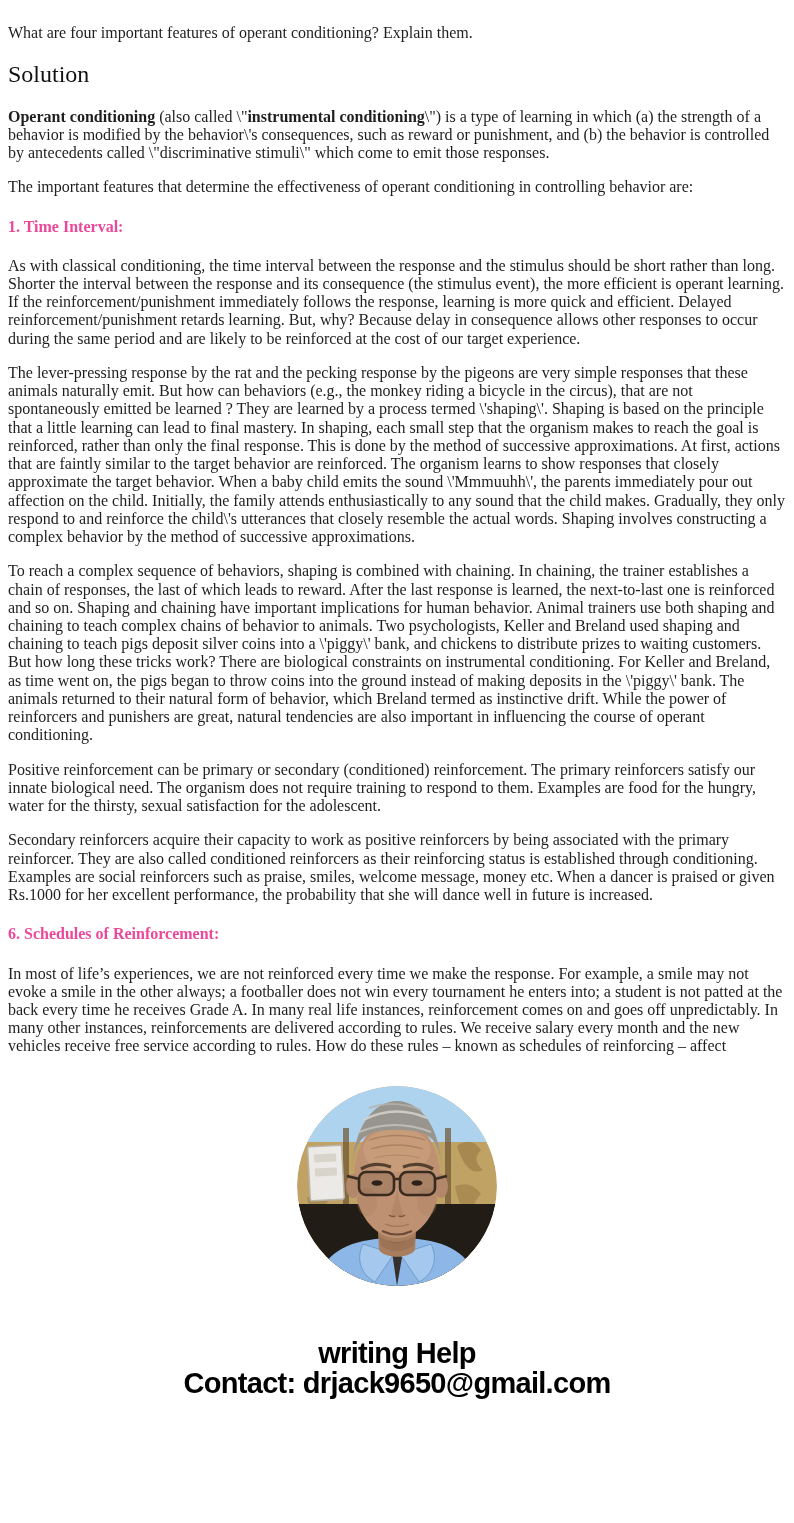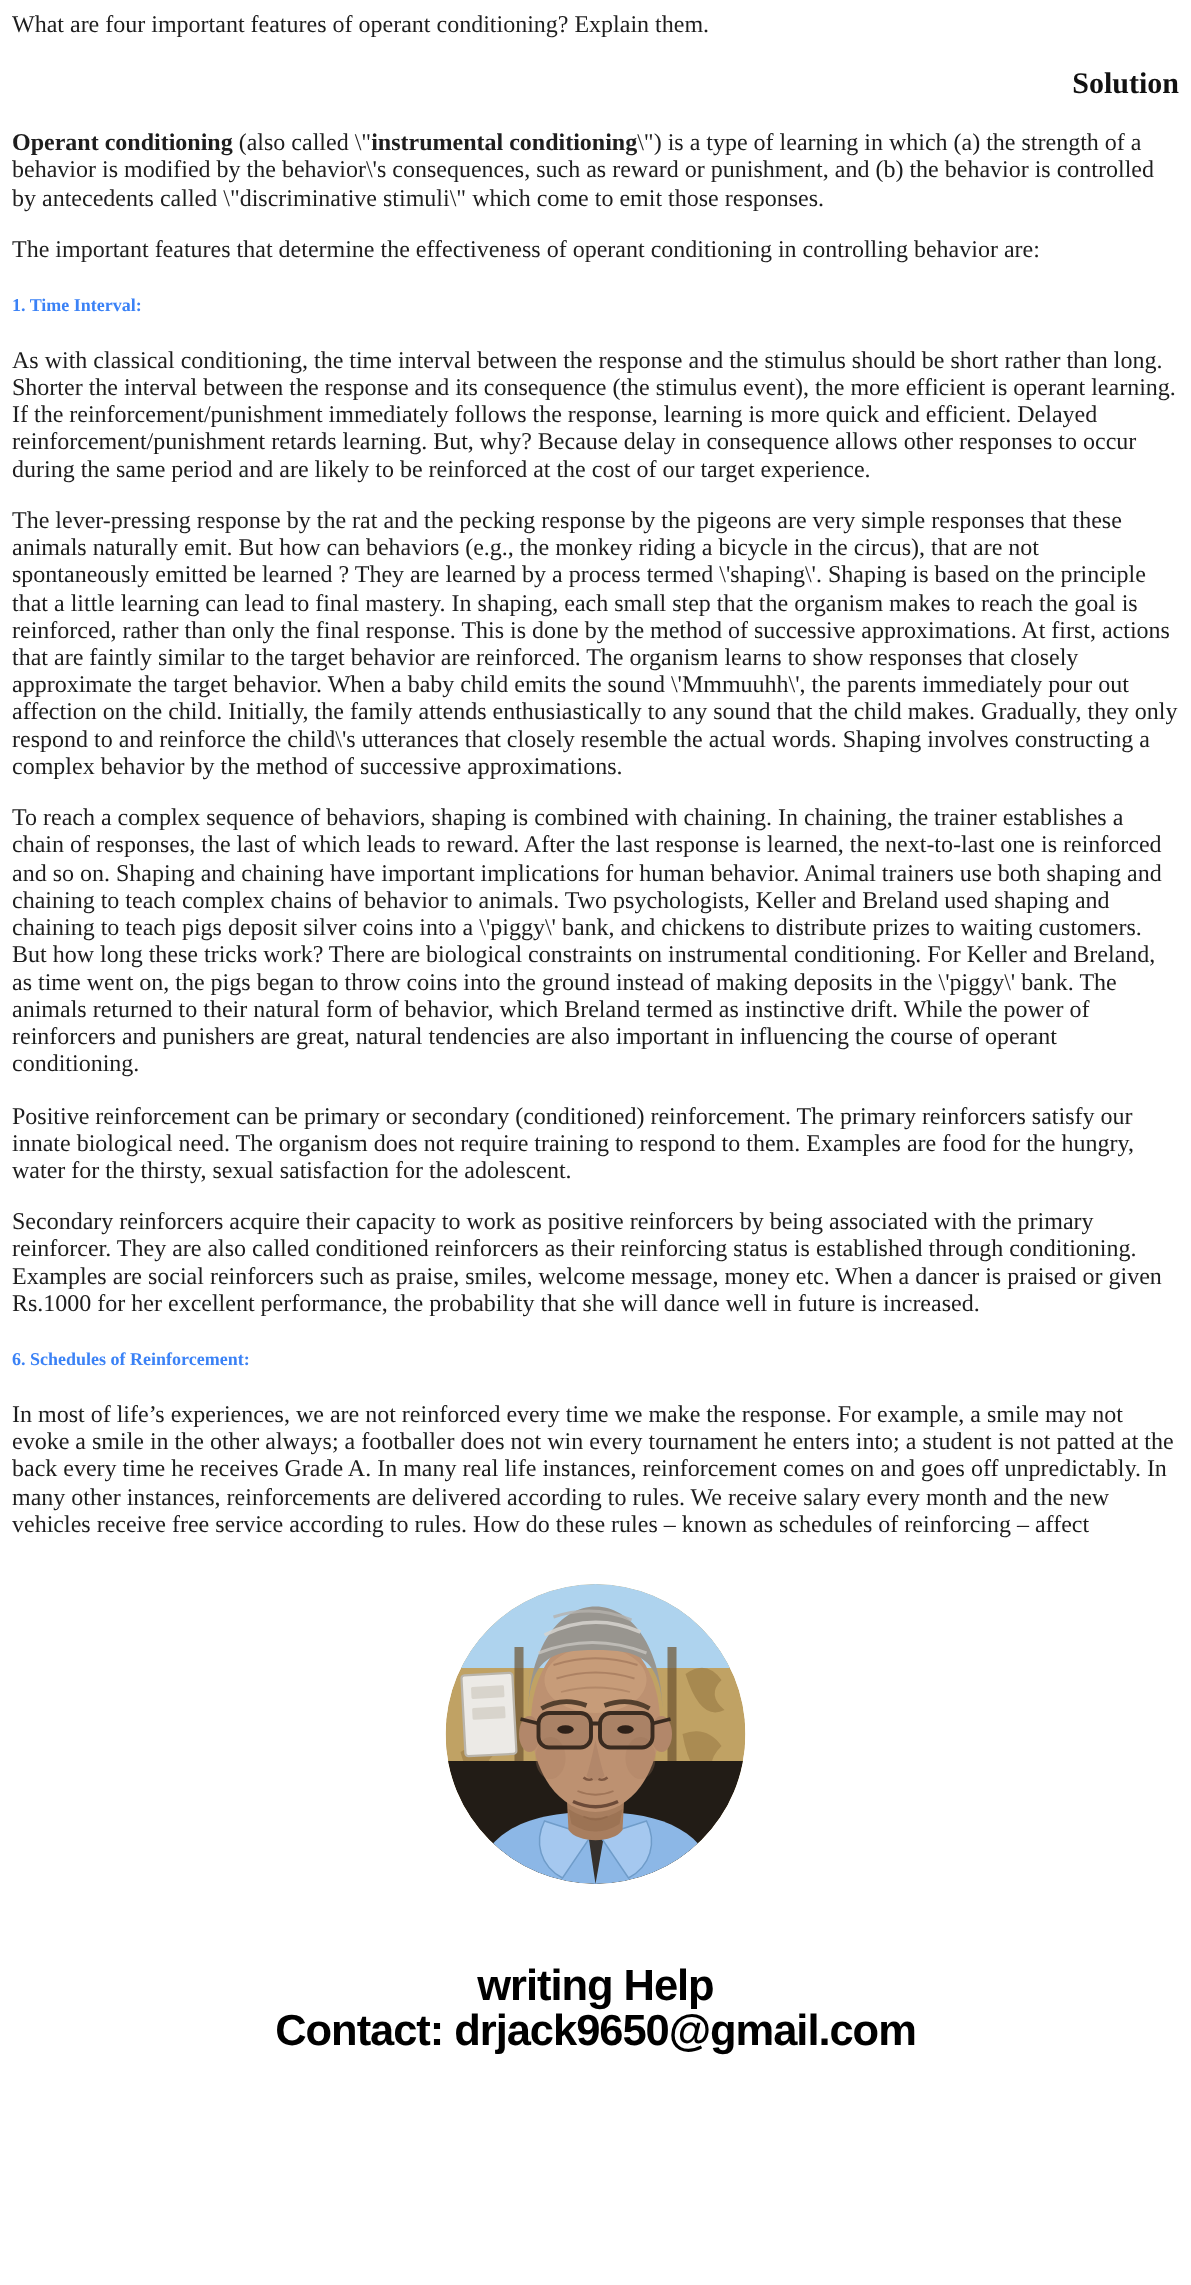--- a/index.html
+++ b/index.html
@@ -9,35 +9,34 @@
     box-sizing: border-box;
     padding: 8px;
     margin: 0;
     font-family: "Liberation Serif", serif;
     font-size: 16px;
     line-height: 1.14;
     color: #1e1e1e;
     background: #ffffff;
   }
   .page p { margin: 16px 0; }
-  .page p.first { margin-top: 0; }
+  .page p.first { margin-top: 16px; }
   h3.solution {
     font-family: "Liberation Serif", serif;
-    font-size: 20px;
-    font-weight: bold;
+    font-size: 24px;
+    font-weight: normal;
     margin: 19px 0;
     color: #111;
-    text-align: right;
   }
   h4.section-heading {
     font-family: "Liberation Serif", serif;
-    font-size: 12px;
+    font-size: 16px;
     font-weight: bold;
     margin: 21px 0;
-    color: #3b82f6;
+    color: #ec4899;
   }
   .avatar-wrap {
     text-align: center;
     margin: 30px 0 0 0;
   }
   .avatar {
     display: inline-block;
     width: 200px;
     height: 200px;
     border-radius: 50%;

